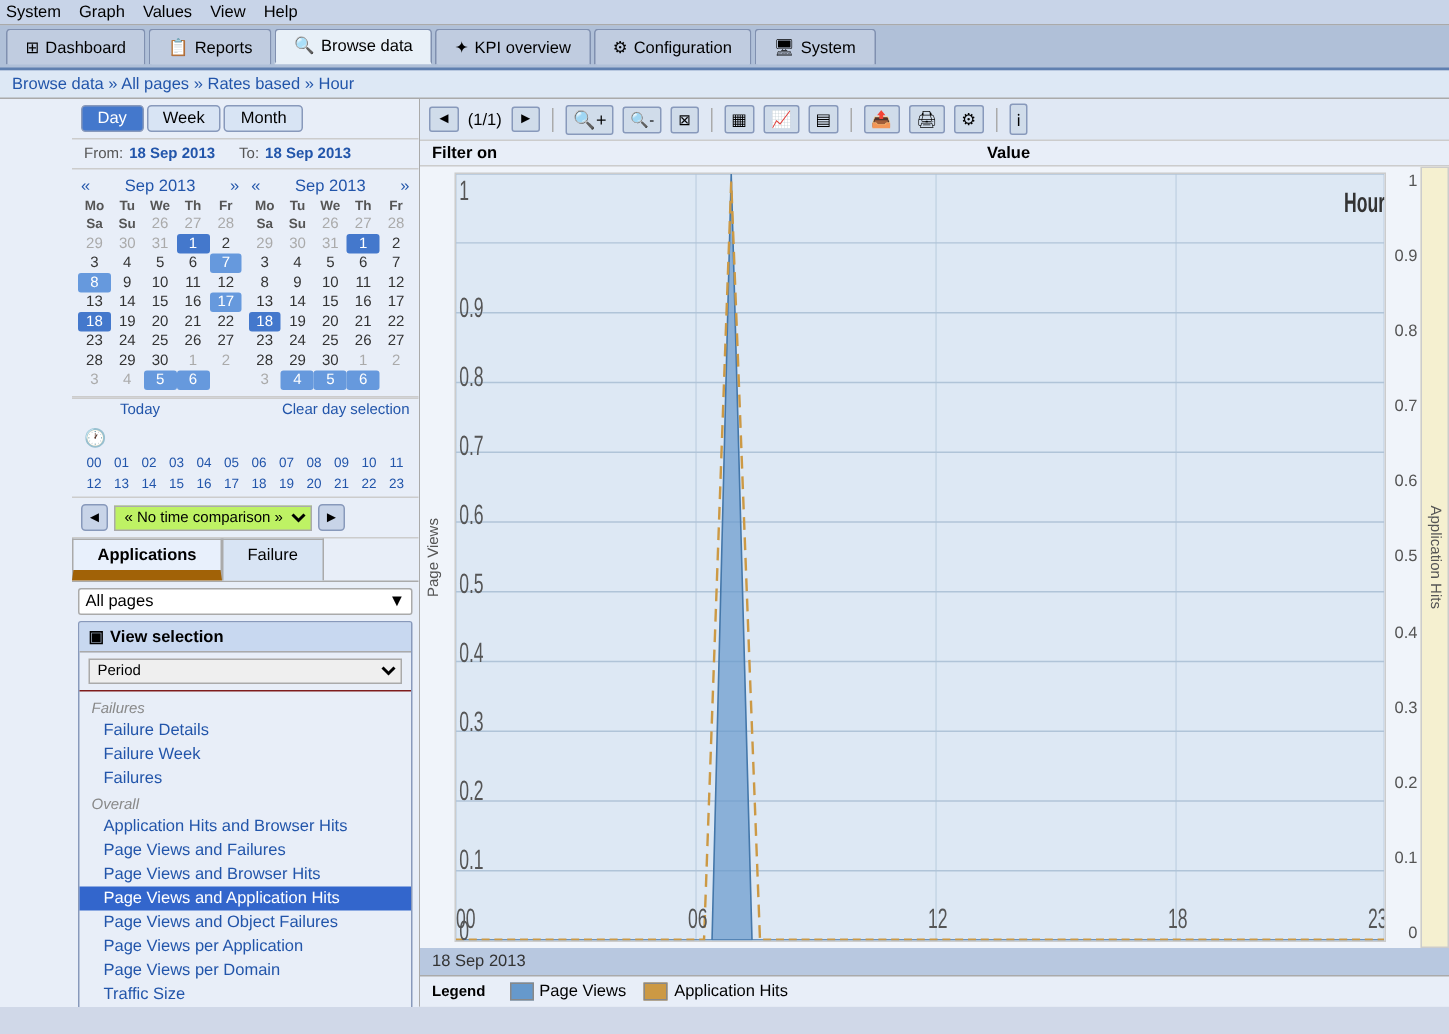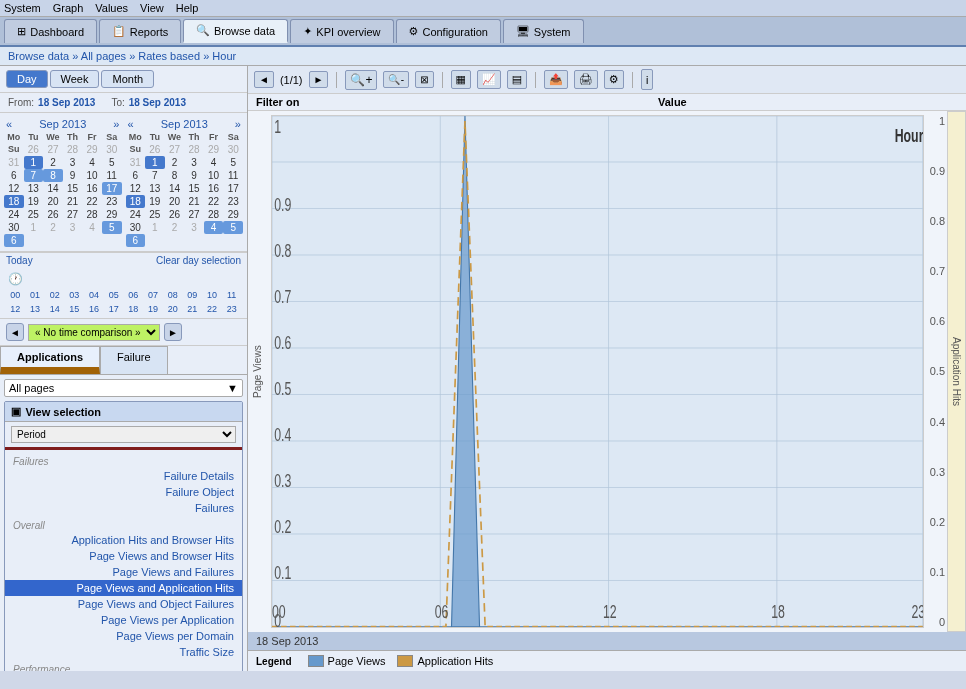--- a/index.html
+++ b/index.html
@@ -16,45 +16,45 @@
     .tab.inactive { background: #c0cce0; }
 
     
     .breadcrumb { background: #dde8f5; padding: 3px 8px; border-bottom: 1px solid #aaa; color: #2255aa; font-size: 11px; }
     .breadcrumb a { color: #2255aa; text-decoration: none; }
 
     
     .main-layout { display: flex; height: calc(689px - 30px - 32px - 22px); }
 
     
-    .left-panel { width: 248px; background: #e8eef8; border-right: 1px solid #aaa; overflow-y: auto; flex-shrink: 0; }
+    .left-panel { width: 280px; background: #e8eef8; border-right: 1px solid #aaa; overflow-y: auto; flex-shrink: 0; padding-left: 48px; }
 
     
     .date-nav { display: flex; gap: 2px; padding: 4px 6px; border-bottom: 1px solid #ccc; }
     .date-btn { padding: 2px 10px; border: 1px solid #8899bb; border-radius: 3px; cursor: pointer; background: #d8e4f4; font-size: 11px; }
     .date-btn.active { background: #4478cc; color: white; }
 
     
     .calendars { display: flex; padding: 4px; gap: 4px; border-bottom: 1px solid #ccc; }
     .calendar { flex: 1; }
     .cal-header { display: flex; justify-content: space-between; align-items: center; padding: 1px 2px; font-size: 10px; color: #2255aa; }
     .cal-header span { cursor: pointer; }
-    .cal-grid { display: grid; grid-template-columns: repeat(6, 1fr); gap: 0; }
+    .cal-grid { display: grid; grid-template-columns: repeat(5, 1fr); gap: 0; }
     .cal-day-header { text-align: center; font-size: 9px; color: #555; font-weight: bold; padding: 1px; }
     .cal-day { text-align: center; font-size: 10px; padding: 1px 0; cursor: pointer; color: #333; min-width: 16px; }
     .cal-day.other-month { color: #aaa; }
     .cal-day.selected { background: #4478cc; color: white; border-radius: 2px; }
     .cal-day.highlighted { background: #6699dd; color: white; border-radius: 2px; }
     .from-to { display: flex; gap: 4px; padding: 2px 4px; text-align: center; }
     .from-to label { font-size: 10px; color: #555; }
     .from-to span { font-size: 10px; color: #2255aa; font-weight: bold; }
 
     
     .today-row { display: flex; justify-content: space-between; padding: 2px 6px; border-top: 1px solid #ccc; }
-    .today-row span { color: #2255aa; cursor: pointer; font-size: 10px; }
+    .today-row span { color: #2255aa; cursor: pointer; font-size: 10px; margin-left: 26px; }
 
     
     .hours-section { padding: 2px 4px; }
     .hours-grid { display: grid; grid-template-columns: repeat(12, 1fr); gap: 1px; padding: 2px; }
     .hour-item { font-size: 9px; text-align: center; color: #2255aa; cursor: pointer; }
     .office-row { display: flex; justify-content: space-between; padding: 2px 6px; }
     .office-row span { color: #2255aa; cursor: pointer; font-size: 10px; }
 
     
     .time-compare { display: flex; align-items: center; gap: 4px; padding: 4px 6px; border-top: 1px solid #ccc; border-bottom: 1px solid #ccc; }
@@ -68,27 +68,27 @@
 
     
     .pages-dropdown { margin: 4px; border: 1px solid #aaa; background: white; display: flex; justify-content: space-between; align-items: center; padding: 2px 4px; cursor: pointer; border-radius: 2px; }
 
     
     .view-selection { border: 1px solid #8899bb; margin: 4px; border-radius: 2px; }
     .view-selection-header { background: #c8d8f0; padding: 3px 6px; display: flex; align-items: center; gap: 4px; border-bottom: 1px solid #aaa; }
     .view-selection-header span { font-weight: bold; }
 
     
-    .period-row { display: flex; align-items: center; padding: 4px 6px; border-bottom: 3px solid #7f1d1d; }
+    .period-row { display: flex; align-items: center; padding: 4px 6px; border-bottom: 1px solid #7f1d1d; }
     .period-row select { flex: 1; font-size: 10px; border: 1px solid #aaa; padding: 1px; }
 
     
     .tree-list { padding: 2px 0; }
     .tree-section-label { color: #888; padding: 4px 8px 1px 8px; font-size: 10px; font-style: italic; }
-    .tree-item { padding: 2px 8px 2px 16px; color: #2255aa; cursor: pointer; font-size: 11px; text-align: right; }
+    .tree-item { padding: 2px 8px 2px 16px; color: #2255aa; cursor: pointer; font-size: 11px; }
     .tree-item.selected { background: #3366cc; color: white; }
 
     
     .right-panel { flex: 1; display: flex; flex-direction: column; background: #f0f4fa; }
 
     
     .chart-toolbar { display: flex; align-items: center; padding: 3px 6px; border-bottom: 1px solid #ccc; gap: 6px; background: #e0e8f4; }
     .toolbar-btn { background: #d0dcea; border: 1px solid #8899bb; border-radius: 2px; padding: 2px 4px; cursor: pointer; font-size: 10px; display: flex; align-items: center; }
     .toolbar-sep { width: 1px; height: 16px; background: #aaa; margin: 0 2px; }
 
@@ -379,27 +379,27 @@
 
       <div class="period-row">
         <select style="flex:1; font-size:10px;">
           <option>Period</option>
         </select>
       </div>
 
       <div class="tree-list">
         <div class="tree-section-label">Failures</div>
         <div class="tree-item">Failure Details</div>
-        <div class="tree-item">Failure Object</div>
+        <div class="tree-item">Failure Week</div>
         <div class="tree-item">Failures</div>
 
         <div class="tree-section-label">Overall</div>
         <div class="tree-item">Application Hits and Browser Hits</div>
+        <div class="tree-item">Page Views and Failures</div>
         <div class="tree-item">Page Views and Browser Hits</div>
-        <div class="tree-item">Page Views and Failures</div>
         <div class="tree-item selected">Page Views and Application Hits</div>
         <div class="tree-item">Page Views and Object Failures</div>
         <div class="tree-item">Page Views per Application</div>
         <div class="tree-item">Page Views per Domain</div>
         <div class="tree-item">Traffic Size</div>
 
         <div class="tree-section-label">Performance</div>
 
       </div>
     </div>

